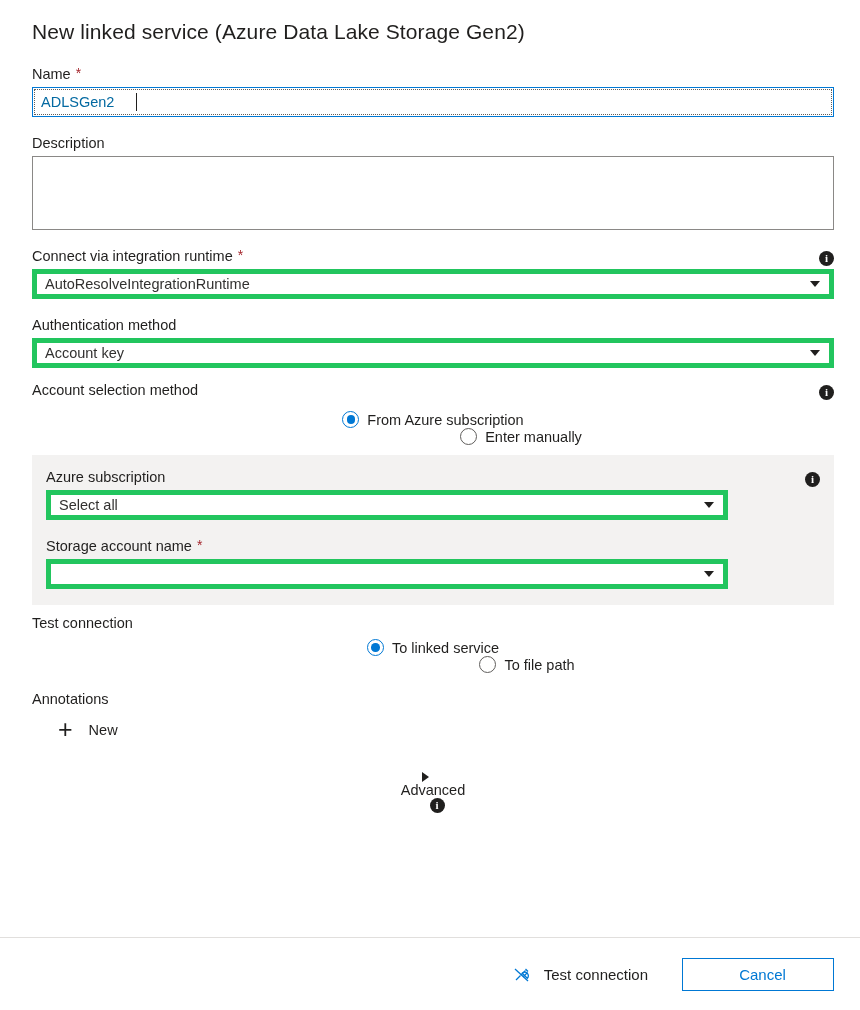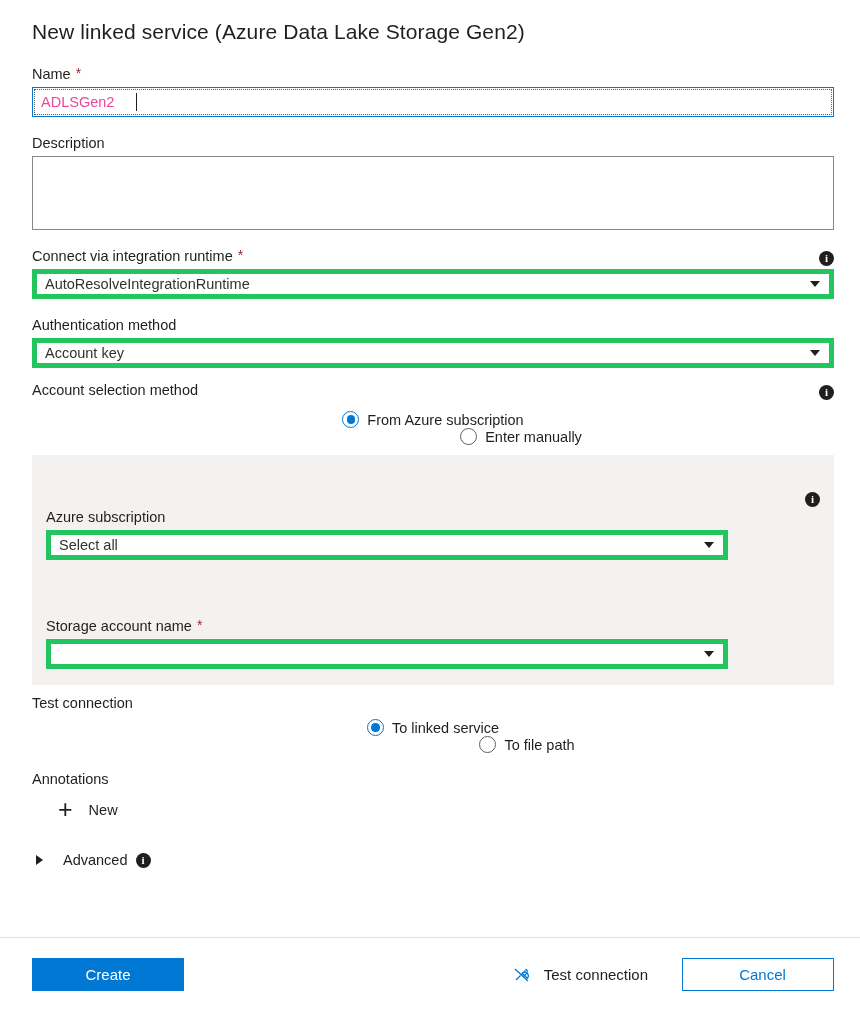--- a/index.html
+++ b/index.html
@@ -61,21 +61,21 @@
   }
   .input-text {
     width: 802px;
     height: 30px;
     border: 1px solid #0078d4;
     outline: 1px dotted #605e5c;
     outline-offset: -3px;
     padding: 4px 8px;
     font-size: 14.5px;
     font-family: "Liberation Sans", sans-serif;
-    color: #ec4899;
+    color: #0369a1;
     background: #ffffff;
   }
   .input-wrap { position: relative; }
   .caret {
     position: absolute;
     left: 104px;
     top: 6px;
     width: 1px;
     height: 18px;
     background: #201f1e;
@@ -151,21 +151,21 @@
     border-radius: 50%;
     background: #0078d4;
   }
   .grey-box {
     background: #f3f2f1;
     width: 802px;
     padding: 14px 14px 16px 14px;
     margin-top: 10px;
   }
   .grey-box .select { width: 682px; }
-  .grey-box .field-label { margin-bottom: 5px; margin-top: 40px; }
+  .grey-box .field-label { margin-bottom: 5px; }
   .annotations-label {
     font-size: 14.5px;
     margin-top: 18px;
   }
   .new-row {
     display: flex;
     align-items: center;
     margin-top: 10px;
     margin-left: 26px;
     font-size: 14.5px;
@@ -176,20 +176,21 @@
     font-weight: 300;
     line-height: 1;
     margin-right: 16px;
     color: #201f1e;
   }
   .advanced-row {
     display: flex;
     align-items: center;
     margin-top: 30px;
     font-size: 14.5px;
+    flex-direction: column;
   }
   .tri {
     width: 0; height: 0;
     border-top: 5.5px solid transparent;
     border-bottom: 5.5px solid transparent;
     border-left: 7.5px solid #201f1e;
     margin-right: 20px;
     margin-left: 4px;
   }
   .advanced-row .info-icon { margin-left: 8px; }
@@ -369,21 +370,20 @@
       <span class="tri"></span>
       <span>Advanced</span>
       <span class="info-icon">i</span>
     </div>
 
   </div>
 
   <div class="footer-sep"></div>
 
   <div class="footer">
-    <button class="btn-create">Create</button>
     <div class="test-conn">
       <span class="plug-icon">
         <svg width="20" height="20" viewBox="0 0 20 20">
           <g fill="none" stroke="#0078d4" stroke-width="1.3">
             <path d="M4 16 L8.5 11.5"></path>
             <path d="M9 11 L13.5 6.5 M11 13 L15.5 8.5"></path>
             <path d="M10.2 9.2 a3.6 3.6 0 0 1 5.1 5.1 z" stroke="#0078d4"></path>
             <path d="M13.5 5 L16 7.5"></path>
             <path d="M3 5 L16 17" stroke="#0078d4"></path>
           </g>

